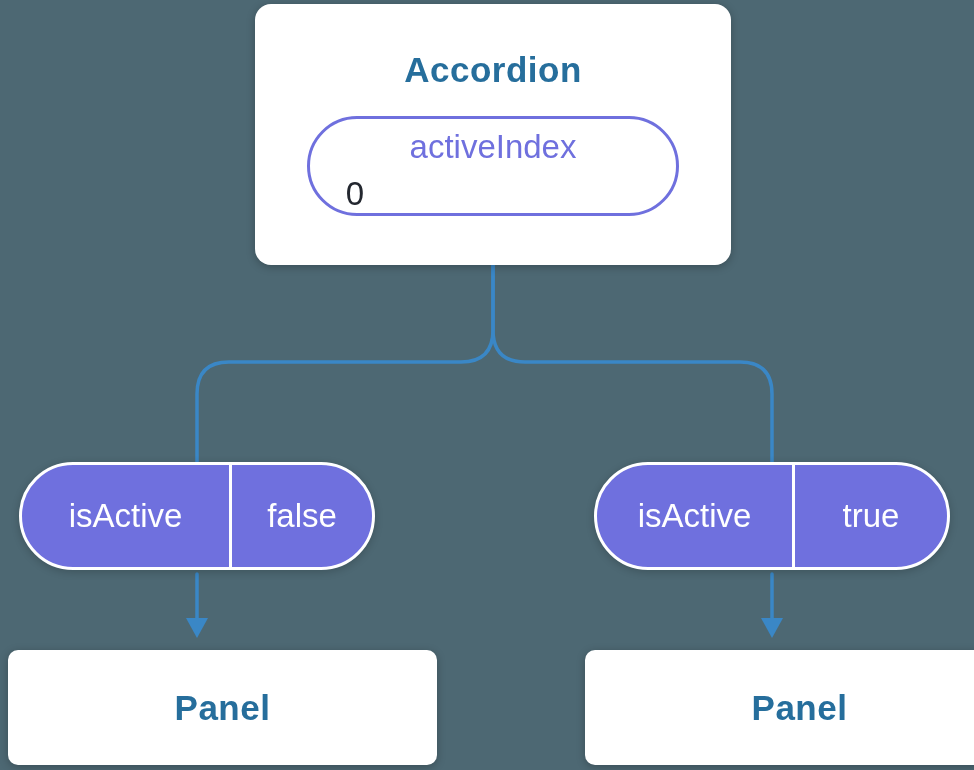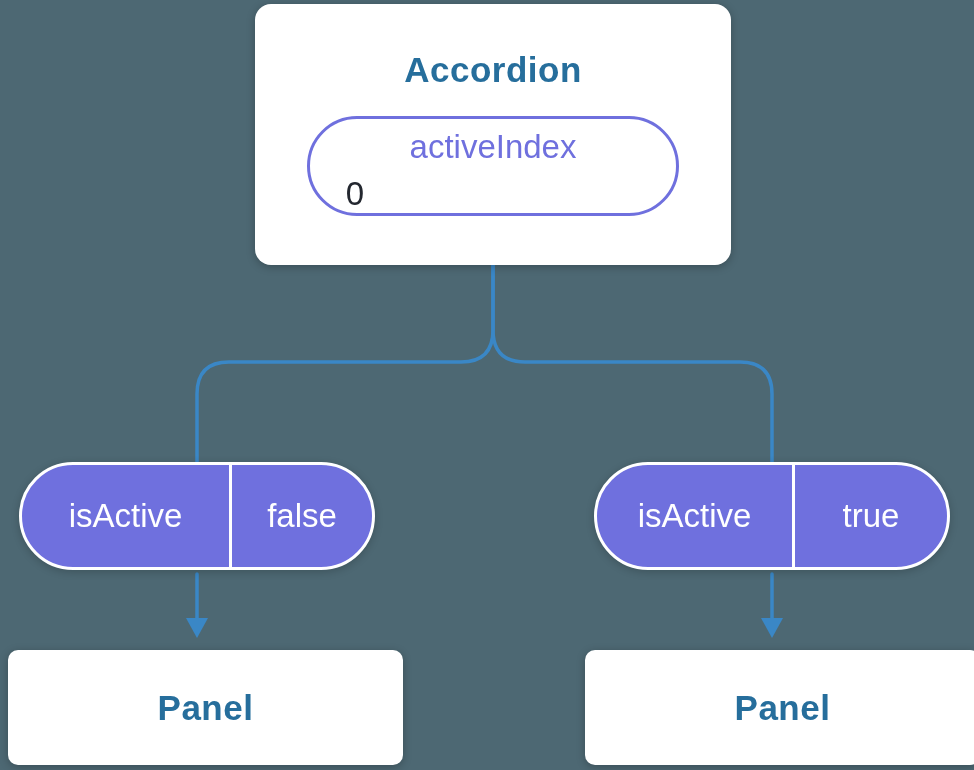--- a/index.html
+++ b/index.html
@@ -94,21 +94,21 @@
   }
   .prop-divider { width: 3px; background: #ffffff; }
   .prop-value {
     width: 140px;
     display: flex; align-items: center; justify-content: center;
     font-size: 33px;
   }
   .pill-right .prop-value { width: 152px; }
   .panel-card {
     top: 650px;
-    width: 395px; height: 115px;
+    width: 429px; height: 115px;
     border-radius: 10px;
     display: flex; align-items: center; justify-content: center;
   }
   .panel-left  { left: 8px; }
   .panel-right { left: 585px; }
 </style>
 </head>
 <body>
 
 <div class="diagram">

